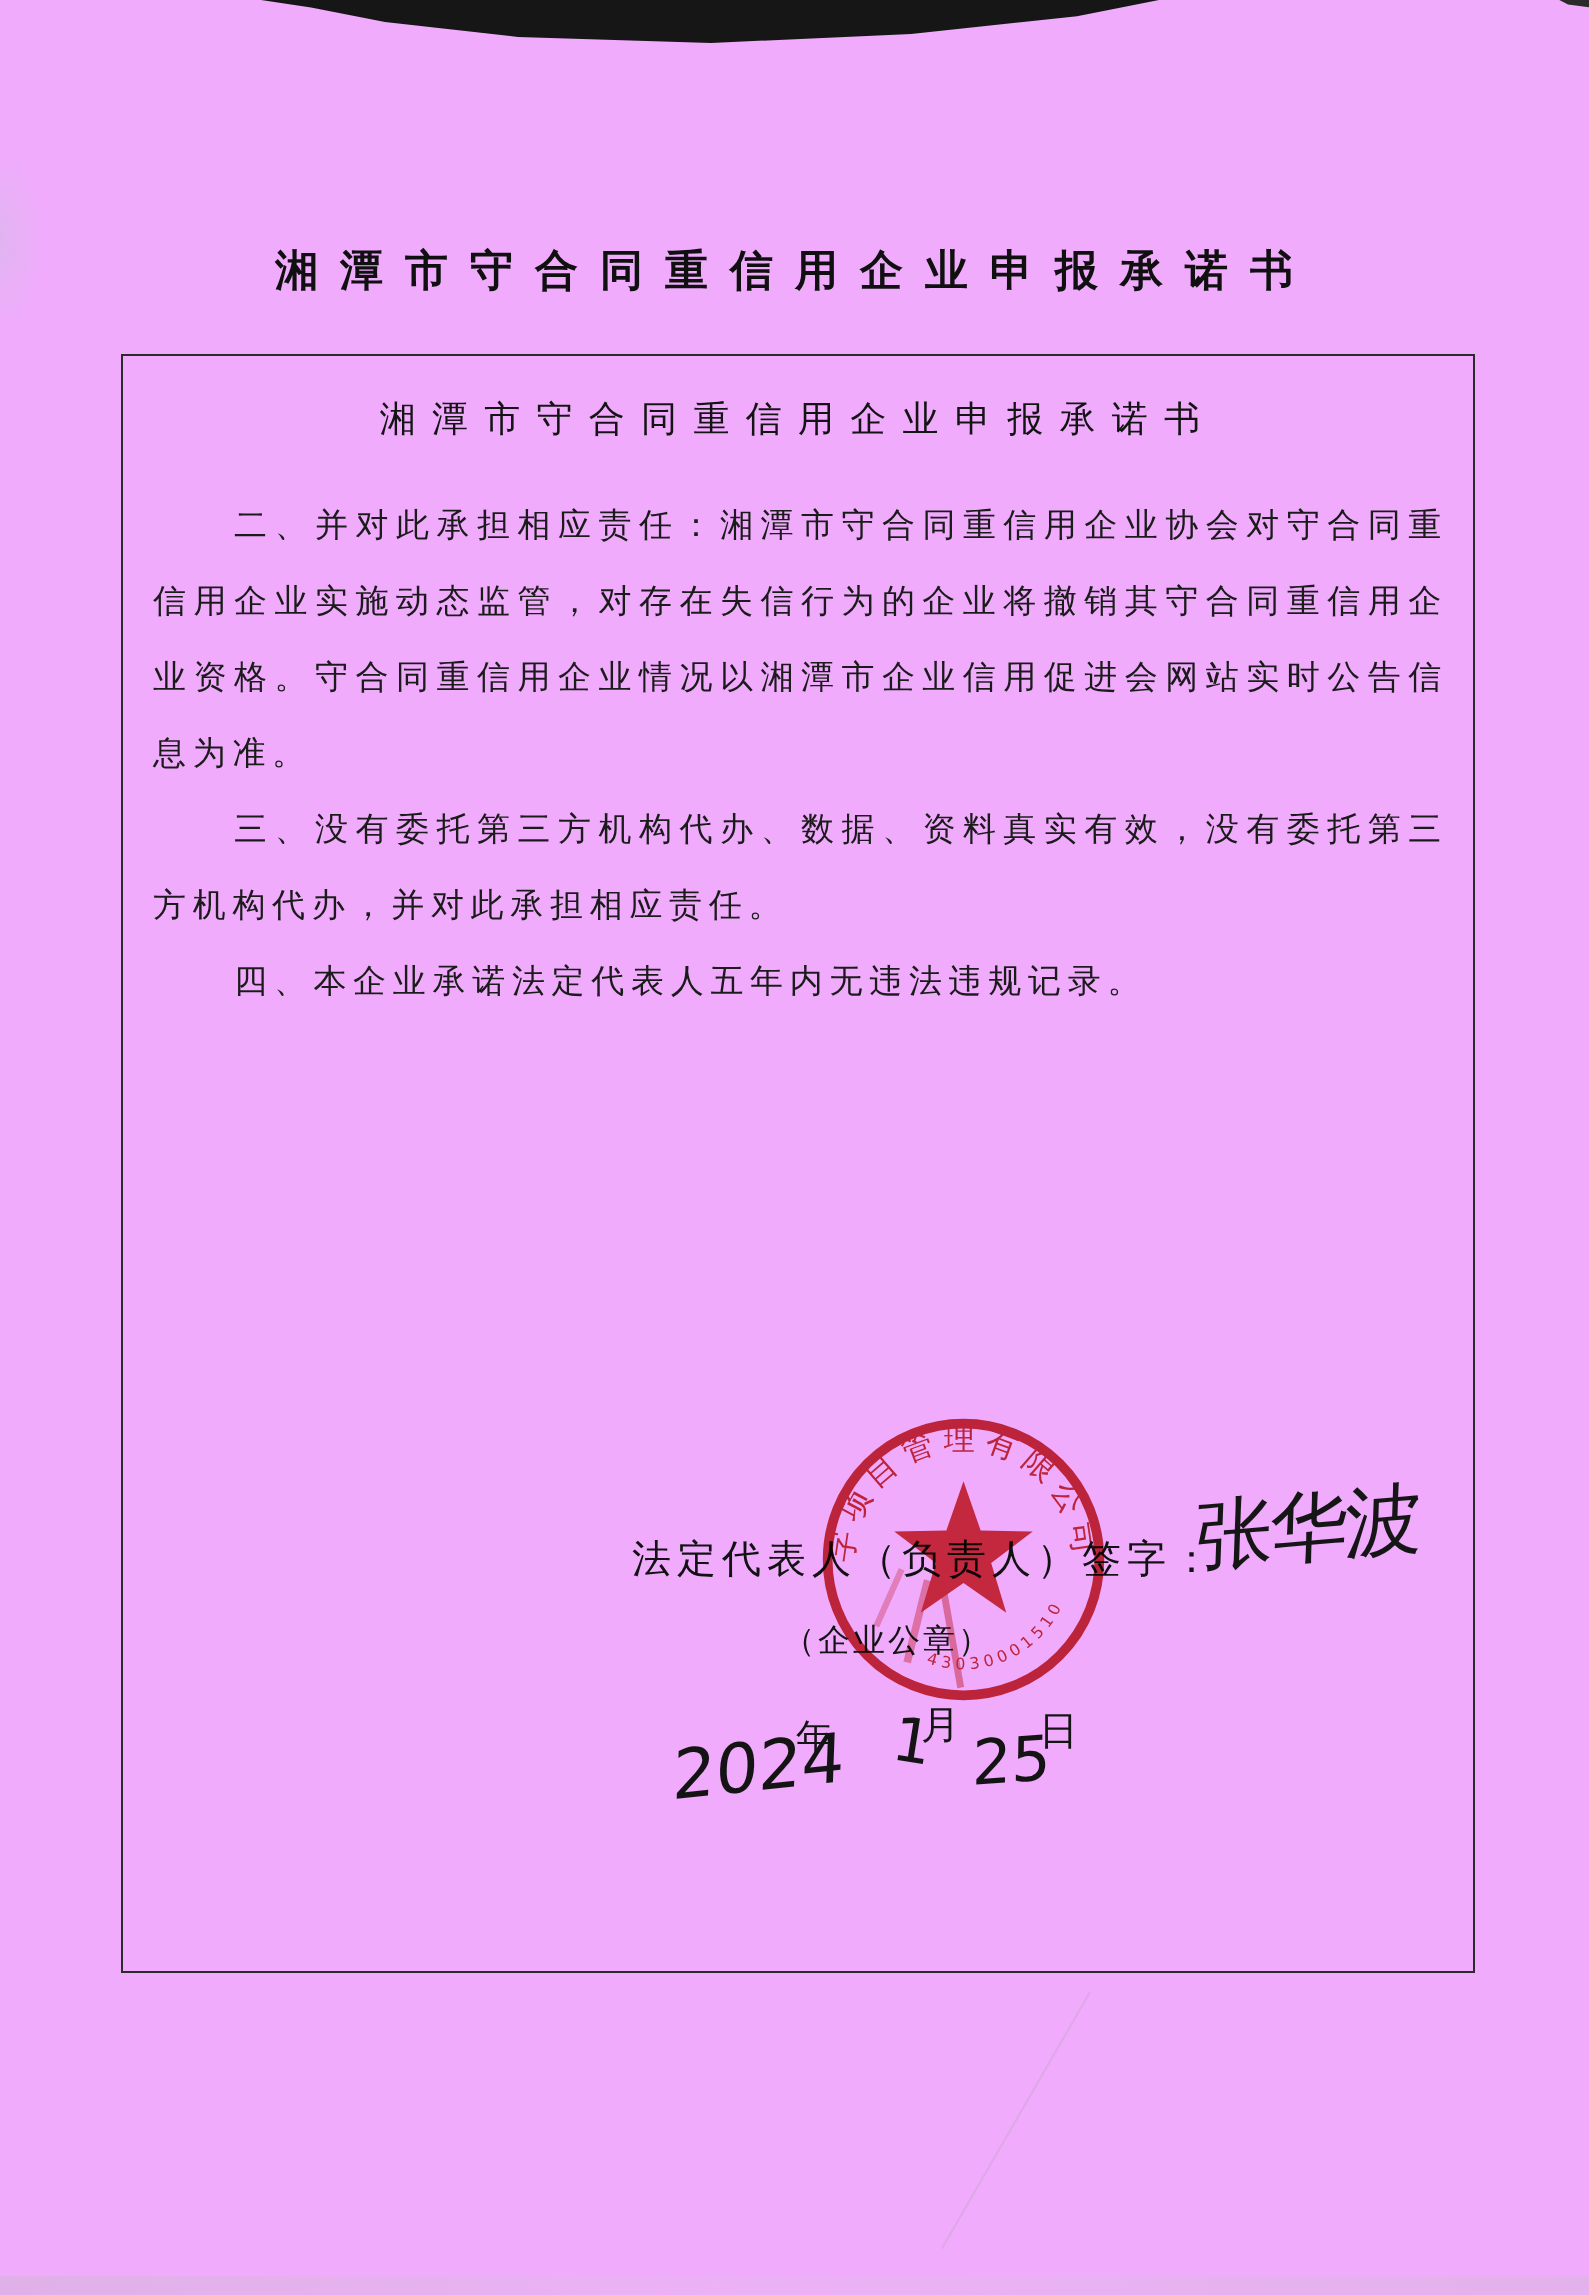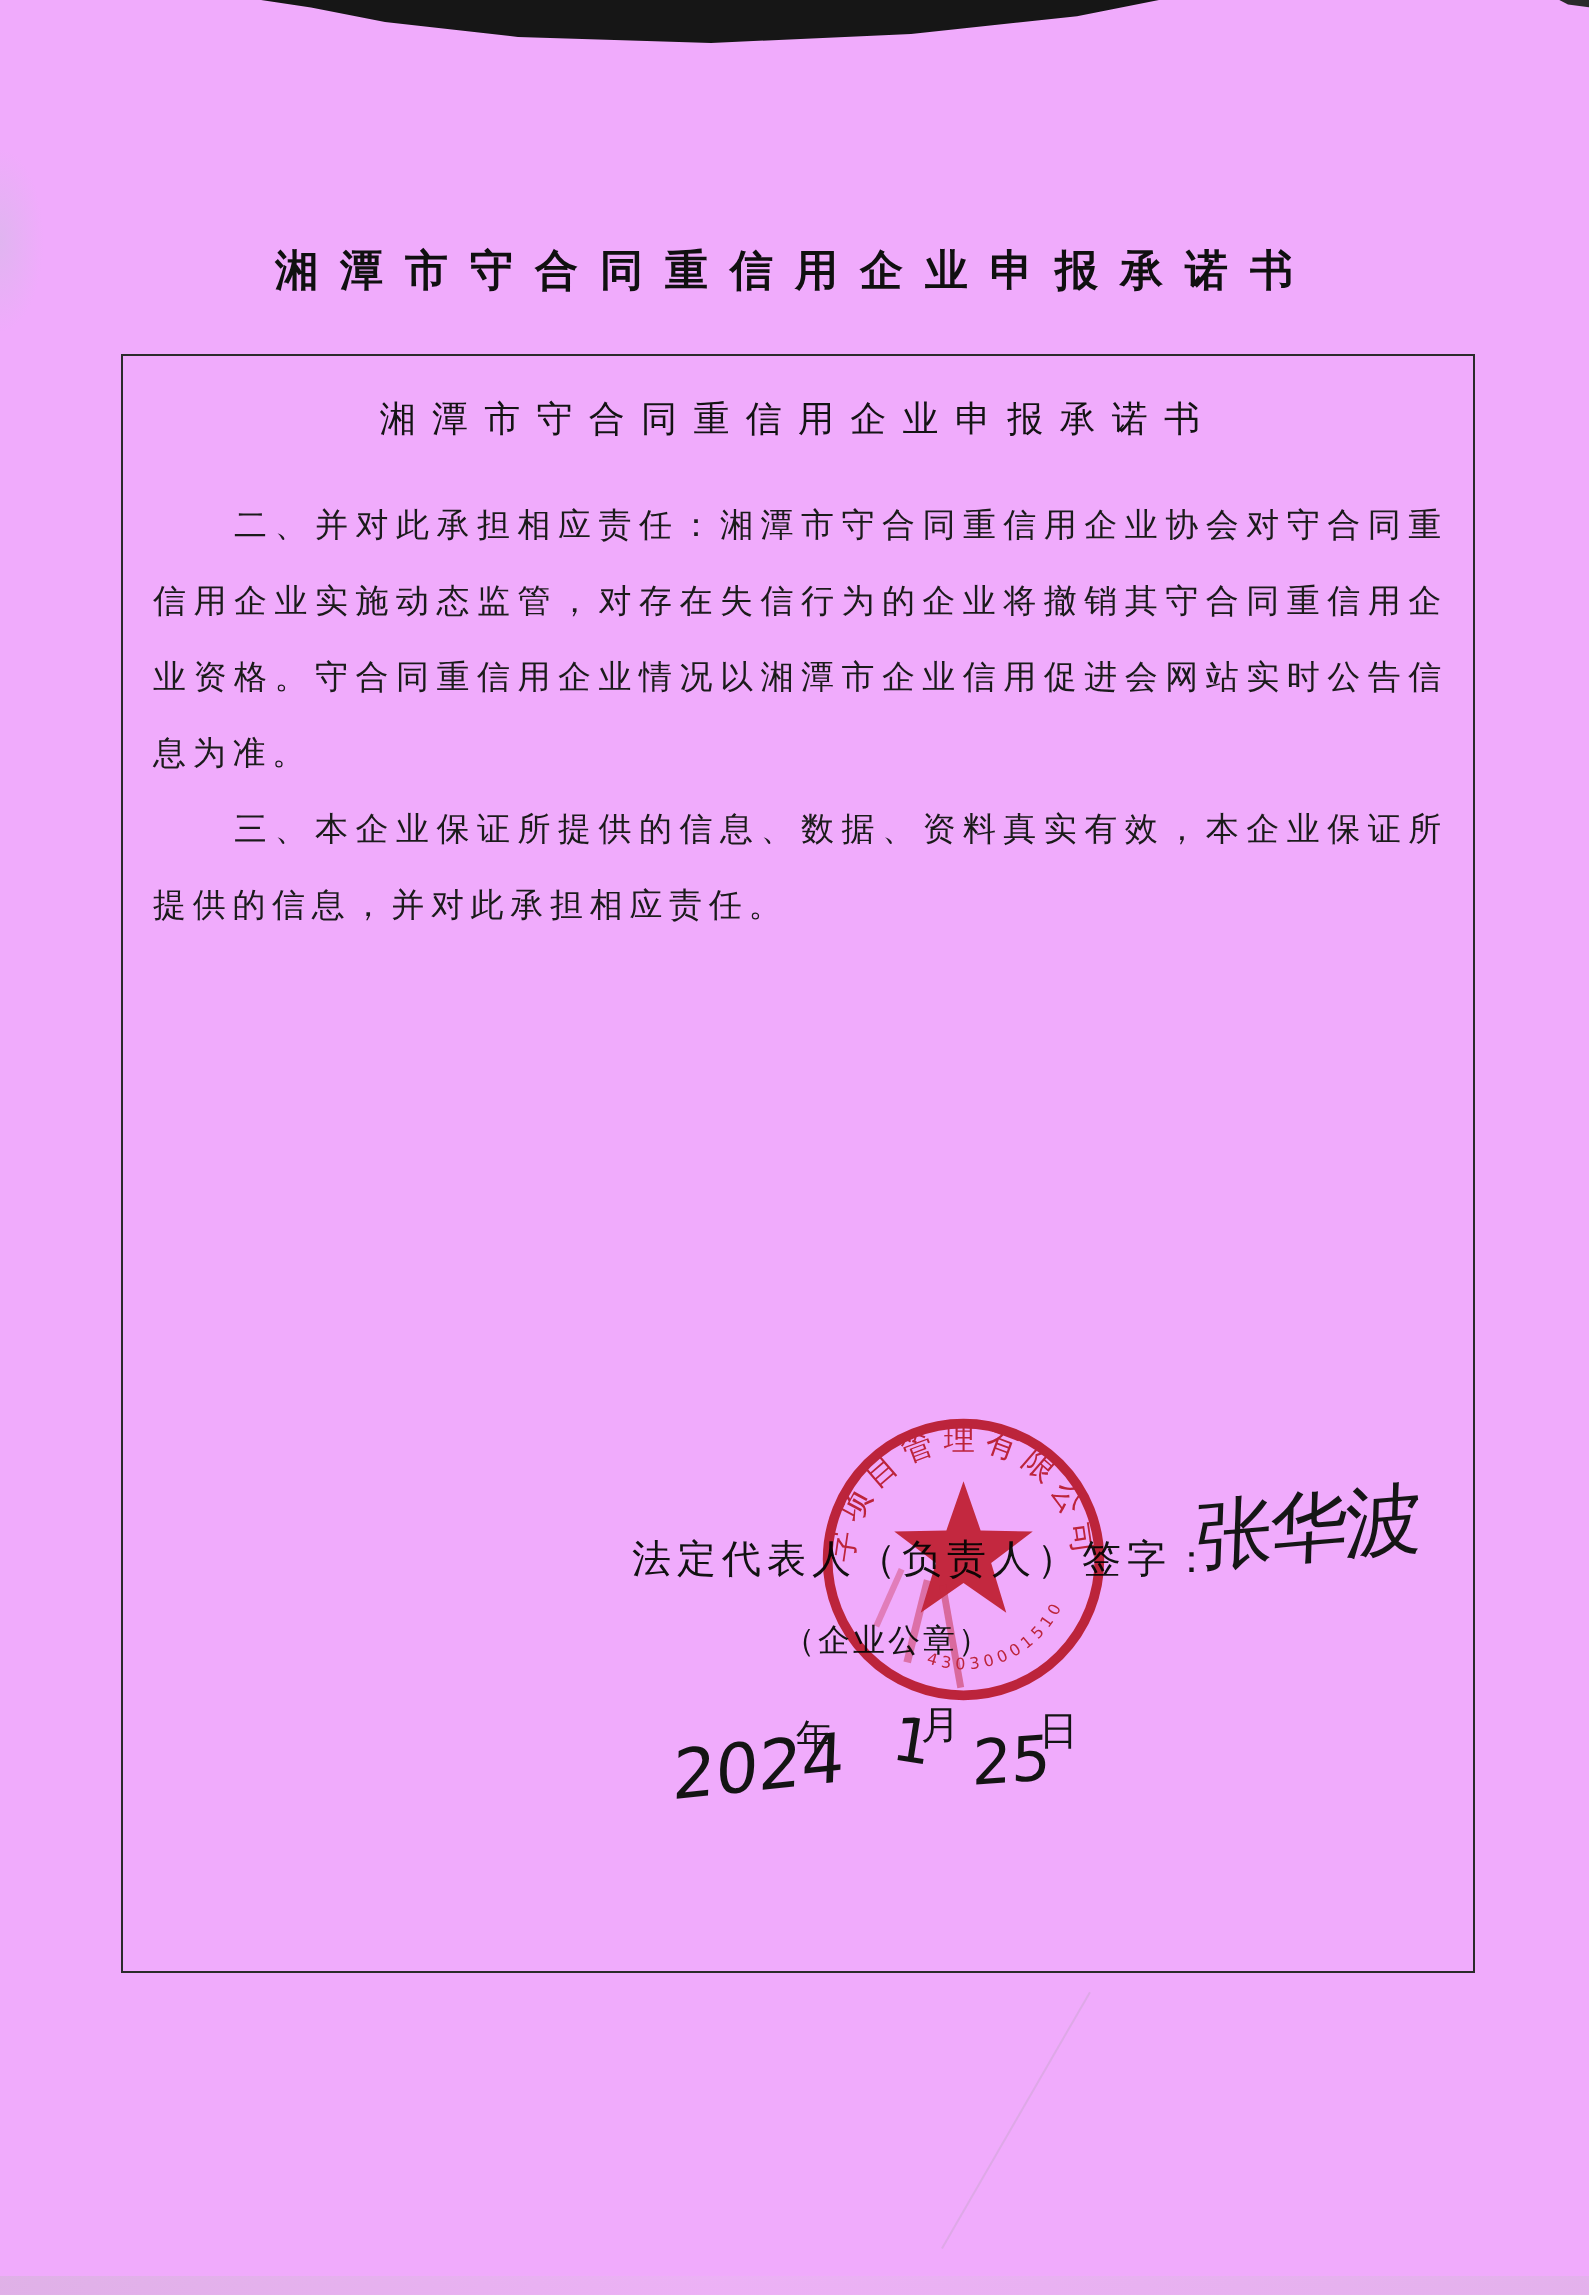--- a/index.html
+++ b/index.html
@@ -94,21 +94,22 @@
   <div class="bottom-band"></div>
 
   <h1 class="main-title">湘潭市守合同重信用企业申报承诺书</h1>
 
   <div class="doc-box">
 
     <h2 class="box-title">湘潭市守合同重信用企业申报承诺书</h2>
 
     <div class="box-body">
       <p class="para">二、并对此承担相应责任：湘潭市守合同重信用企业协会对守合同重信用企业实施动态监管，对存在失信行为的企业将撤销其守合同重信用企业资格。守合同重信用企业情况以湘潭市企业信用促进会网站实时公告信息为准。</p>
-      <p class="para">三、本企业保证所提供的信息、数据、资料真实有效，本企业保证所提供的信息，并对此承担相应责任。</p>
+      <p class="para">三、没有委托第三方机构代办、数据、资料真实有效，没有委托第三方机构代办，并对此承担相应责任。</p>
+      <p class="para">四、本企业承诺法定代表人五年内无违法违规记录。</p>
     </div>
 
     <div class="seal">
       <svg width="305" height="305" viewBox="0 0 440 440">
         <defs>
           <path id="sealArc" d="M 64 256 A 160 160 0 1 1 376 256" fill="none"></path>
           <path id="serialArc" d="M 150 362 A 157 157 0 0 0 374 250" fill="none"></path>
         </defs>
         <circle cx="220" cy="220" r="196" fill="none" stroke="#c4232a" stroke-width="14"></circle>
         <polygon fill="#cb2a2e" points="220,107 244.7,178 319.9,179.6 259.9,225 281.7,296.9 220,254 158.3,296.9 180.1,225 120.1,179.6 195.3,178"></polygon>

